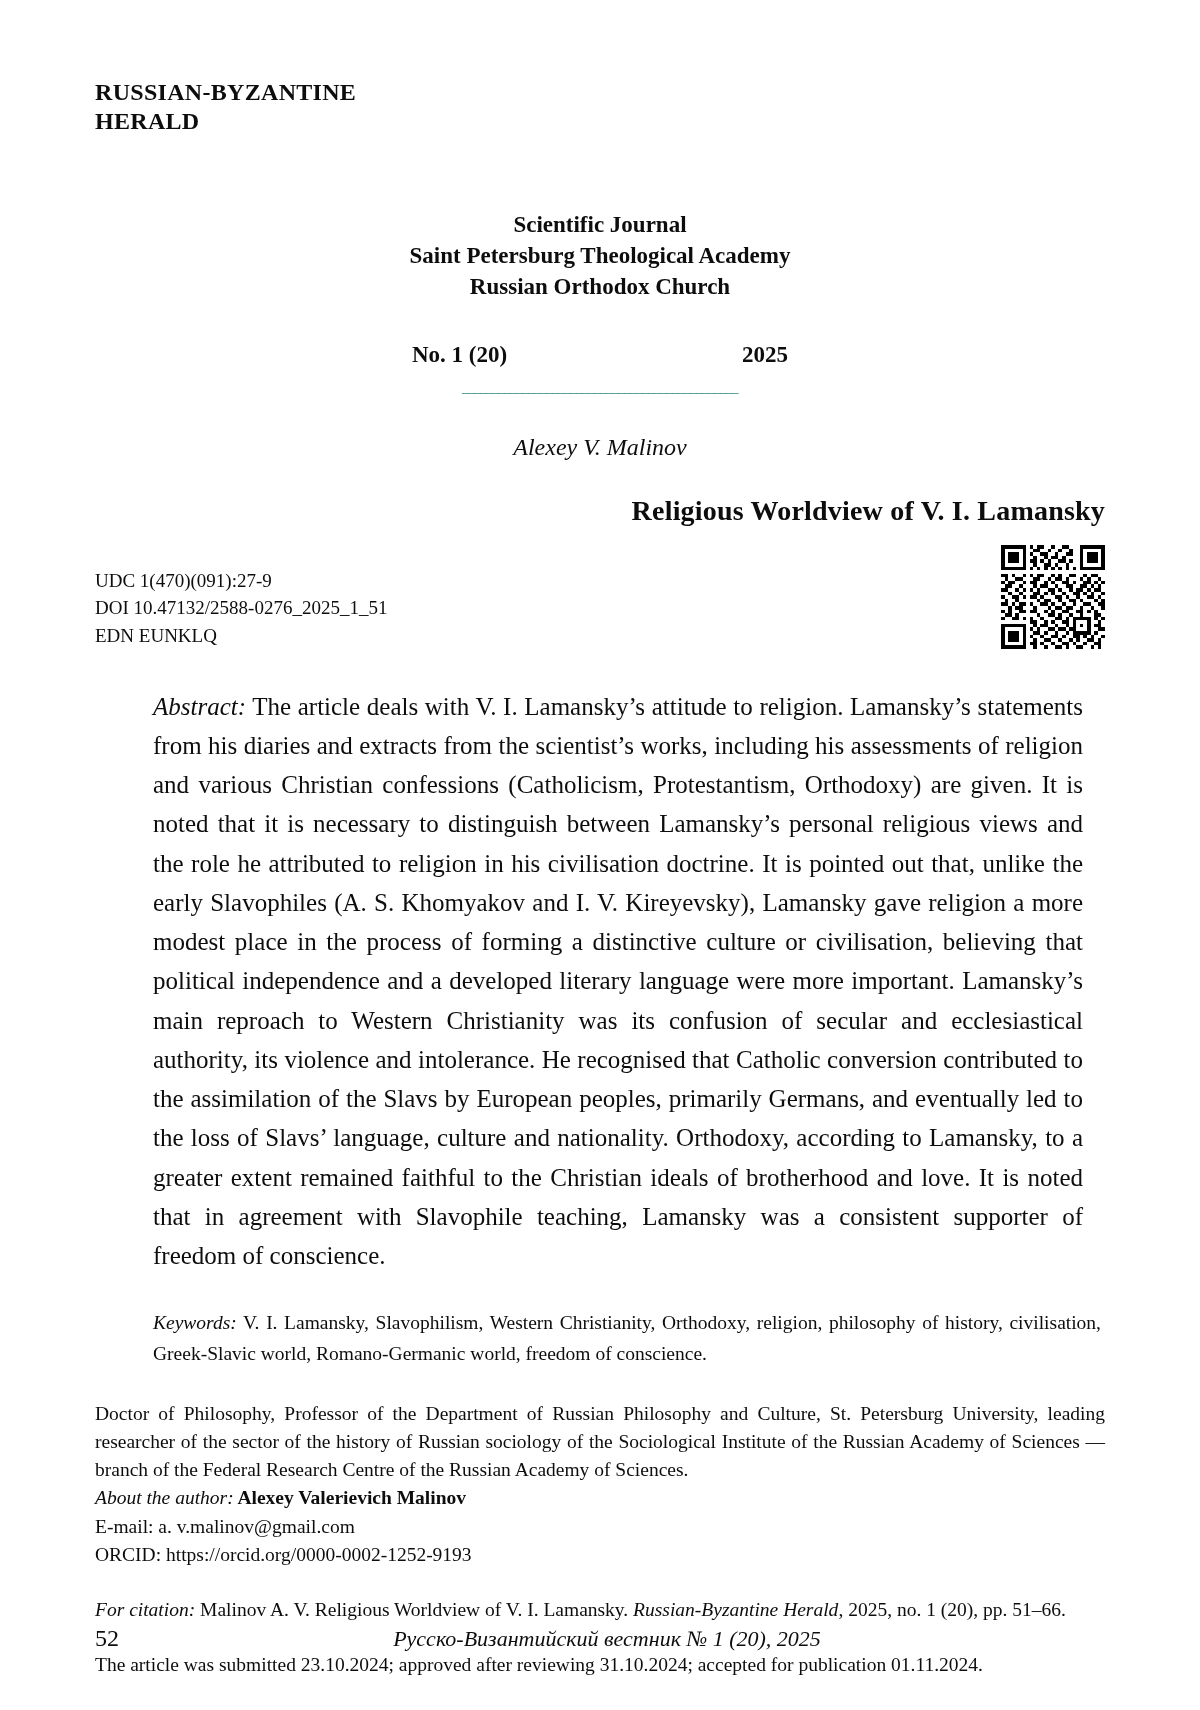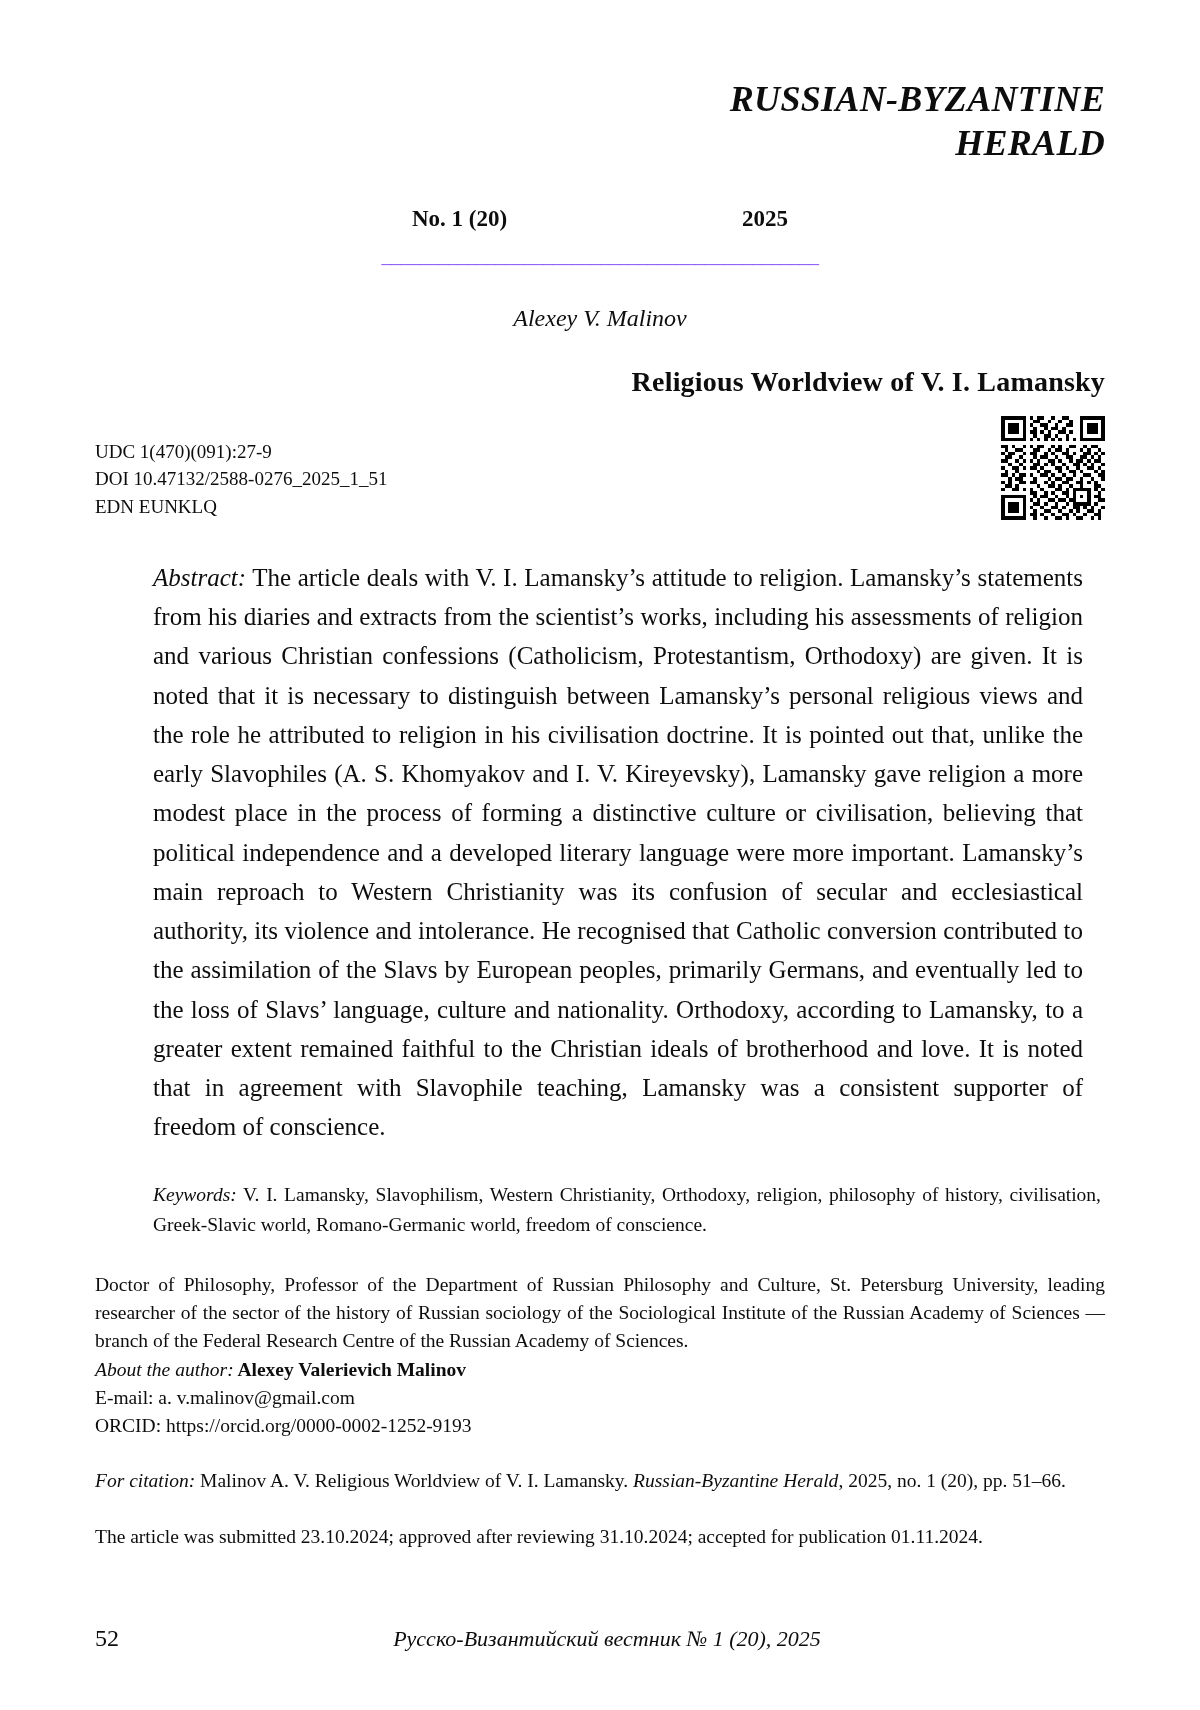--- a/index.html
+++ b/index.html
@@ -24,27 +24,26 @@
   }
   .content {
     position: absolute;
     left: 95px;
     top: 0;
     width: 1010px;
   }
 
   
   .masthead {
-    text-align: right;
+    text-align: left;
     font-weight: bold;
-    font-size: 36px;
+    font-size: 24px;
     letter-spacing: 0.3px;
     line-height: 1.22;
     margin-top: 78px;
-    font-style: italic;
   }
   .masthead .line2 { display: block; }
 
   .journal-block {
     text-align: center;
     font-weight: bold;
     font-size: 23px;
     line-height: 1.35;
     margin-top: 72px;
   }
@@ -56,24 +55,24 @@
     align-items: baseline;
     font-weight: bold;
     font-size: 23px;
     margin-top: 40px;
     gap: 25px;
   }
   .issue-row .issue-no { margin-right: 210px; }
 
   .rule {
     text-align: center;
-    font-size: 20px;
+    font-size: 13px;
     letter-spacing: -0.5px;
     margin-top: 12px;
-    color: #8b5cf6;
+    color: #0f766e;
     white-space: nowrap;
     overflow: hidden;
   }
 
   
   .author {
     text-align: center;
     font-style: italic;
     font-size: 24px;
     margin-top: 38px;
@@ -180,20 +179,25 @@
 <body>
 
 <div class="page">
   <div class="content">
 
     <div class="masthead">
       <span>RUSSIAN-BYZANTINE</span>
       <span class="line2">HERALD</span>
     </div>
 
+    <div class="journal-block">
+      <div>Scientific Journal</div>
+      <div>Saint Petersburg Theological Academy</div>
+      <div>Russian Orthodox Church</div>
+    </div>
 
     <div class="issue-row">
       <span class="issue-no">No. 1 (20)</span>
       <span>2025</span>
     </div>
 
     <div class="rule">______________________________________________</div>
 
     <div class="author">Alexey V. Malinov</div>
 

